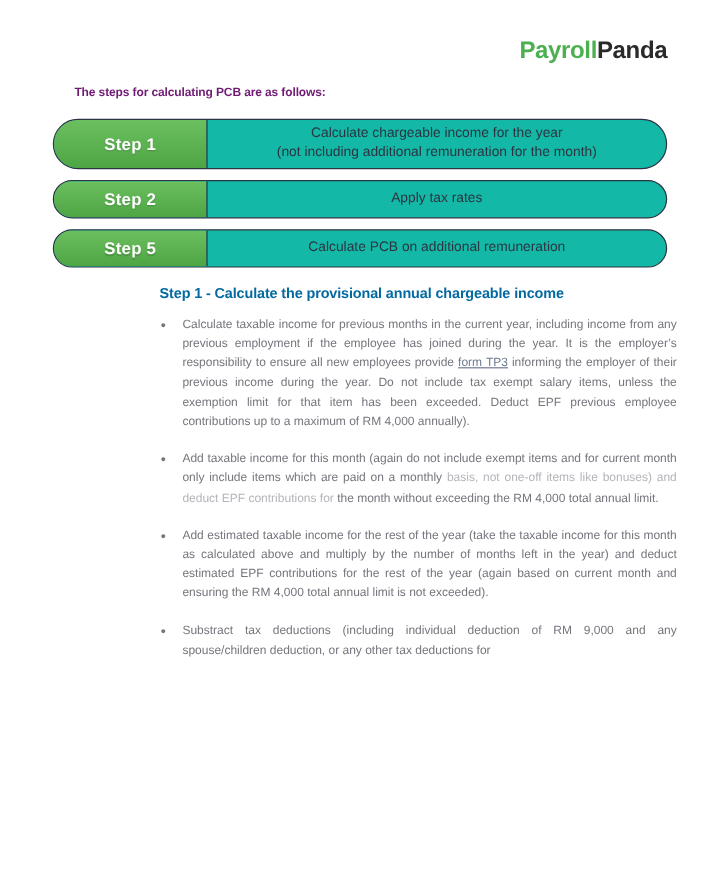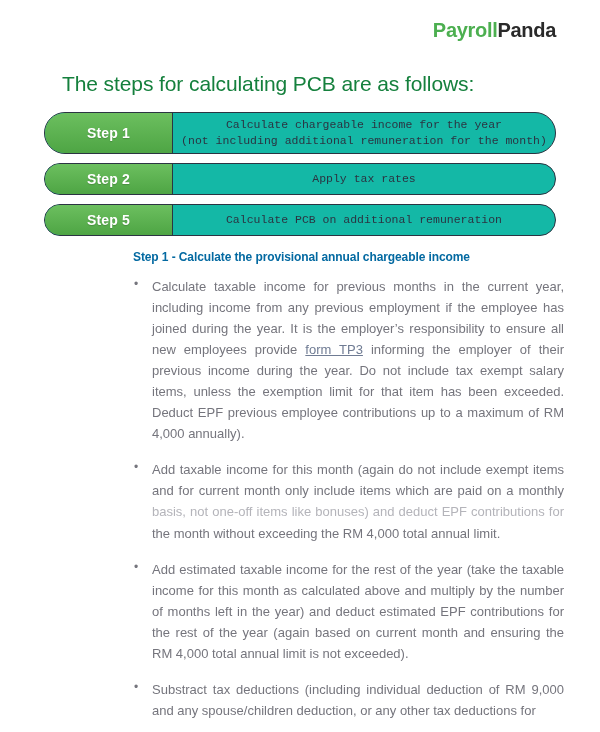--- a/index.html
+++ b/index.html
@@ -16,36 +16,36 @@
   }
 
   
   .page-header {
     height: 58px;
     position: relative;
   }
   .brand {
     position: absolute;
     right: 44px;
-    top: 20px;
+    top: 32px;
     font-size: 20px;
     font-weight: bold;
     letter-spacing: -0.3px;
     line-height: 1;
     white-space: nowrap;
   }
   .brand-a { color: #4caf50; }
   .brand-b { color: #2a2a2a; }
 
   
   .page-title {
     margin: 14px 0 0 62px;
-    font-size: 21px;
-    font-weight: normal;
-    color: #15803d;
+    font-size: 10px;
+    font-weight: bold;
+    color: #701a75;
     letter-spacing: -0.1px;
   }
 
   
   .steps {
     margin: 16px 0 0 44px;
     width: 512px;
   }
   .step-row {
     position: relative;
@@ -80,21 +80,20 @@
     display: flex;
     flex-direction: column;
     align-items: center;
     justify-content: center;
     color: #2b3442;
     font-size: 11.5px;
     line-height: 1.35;
     text-align: center;
     padding: 0 8px;
     box-sizing: border-box;
-    font-family: Liberation Mono, monospace;
   }
   .step-desc .l2 { display: block; }
 
   
   .detail {
     margin: 14px 0 0 0;
     padding: 0 36px 0 128px;
   }
   .detail-heading {
     font-size: 12px;
@@ -105,21 +104,21 @@
   }
   .bullets {
     list-style: none;
     margin: 0;
     padding: 0;
   }
   .bullet {
     position: relative;
     padding-left: 24px;
     margin-bottom: 15px;
-    font-size: 13px;
+    font-size: 10px;
     line-height: 1.62;
     color: #75757d;
     text-align: justify;
     text-justify: inter-word;
   }
   .bullet::before {
     content: "\2022";
     position: absolute;
     left: 6px;
     top: -1px;

